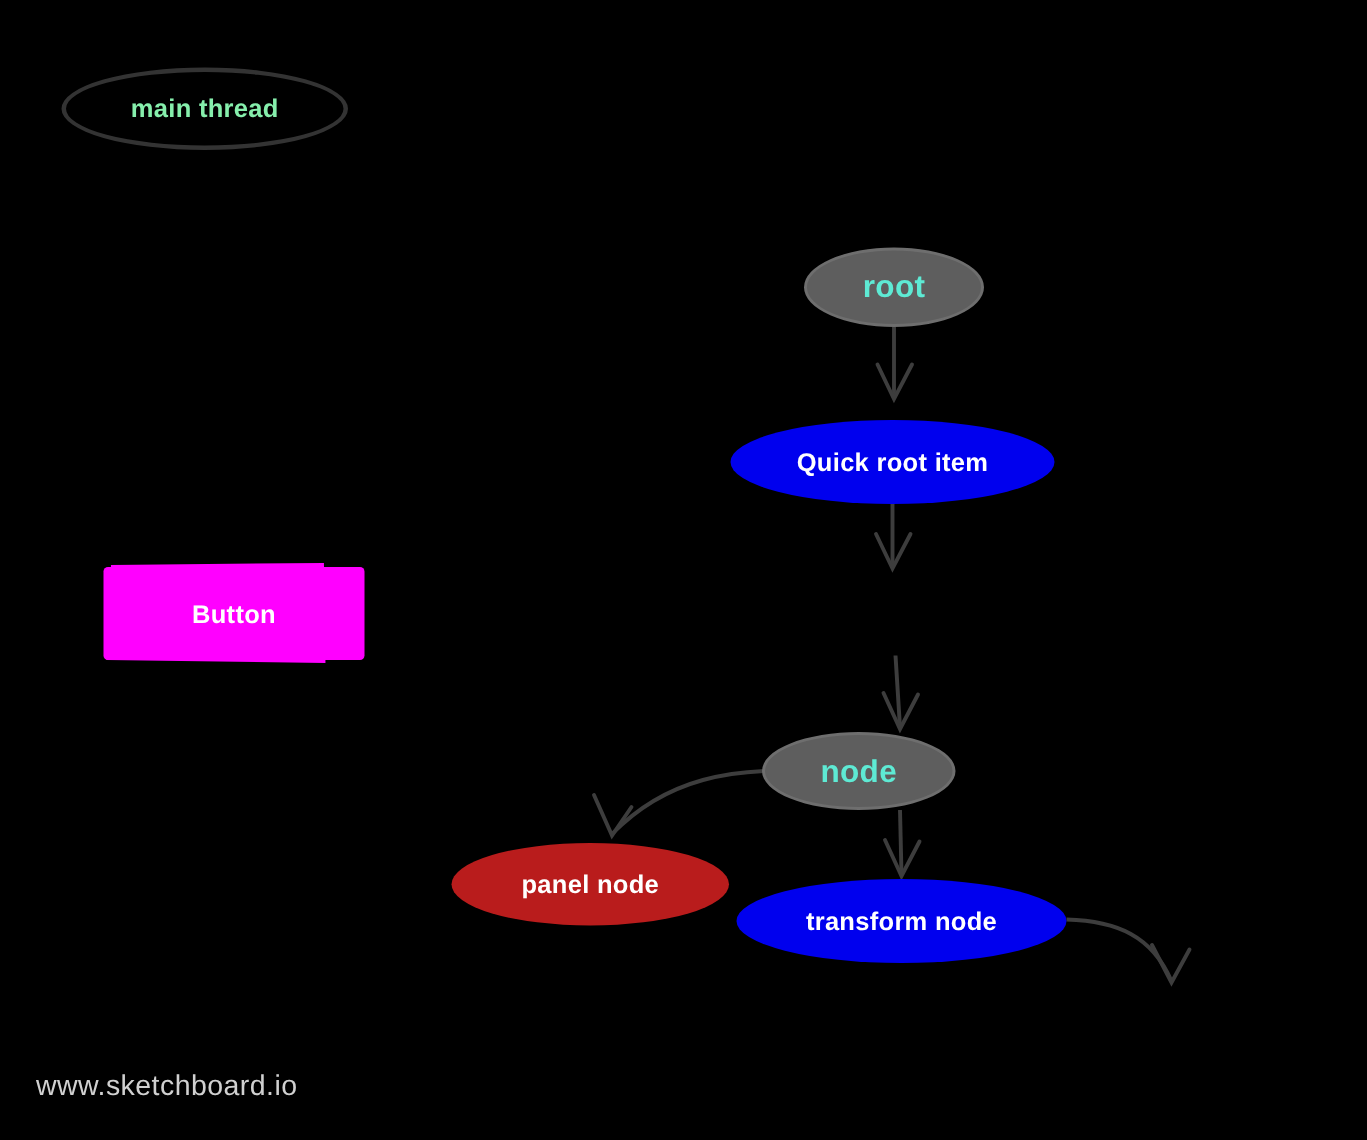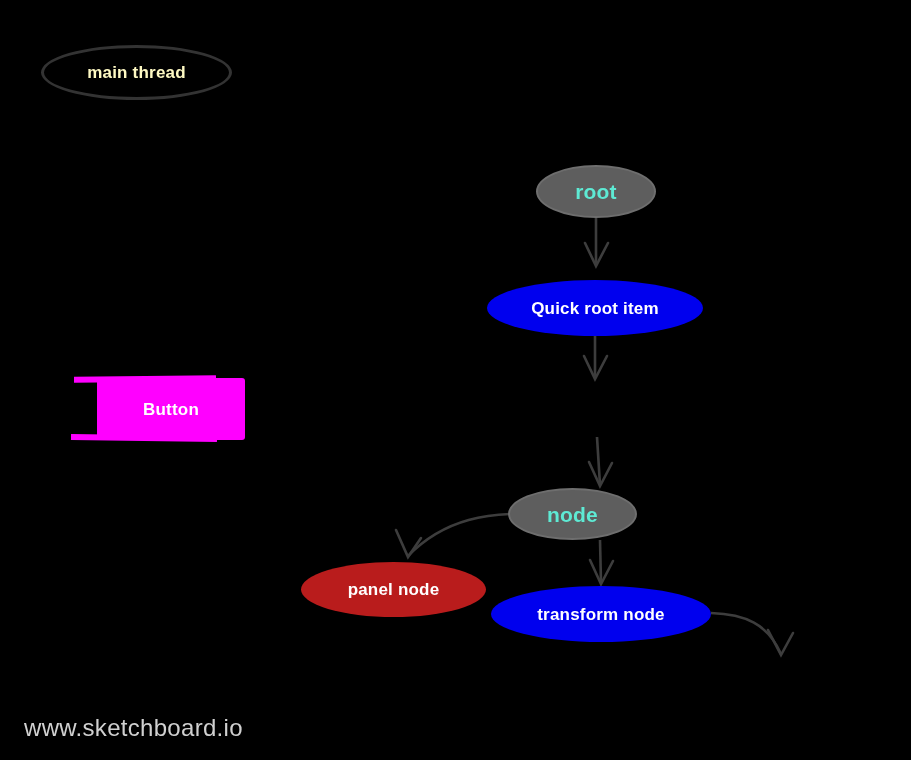--- a/index.html
+++ b/index.html
@@ -40,21 +40,21 @@
     letter-spacing: 0.2px;
     white-space: nowrap;
     line-height: 1;
   }
   
   .lane {
     background: transparent;
     border: 3px solid #333333;
   }
   .lane .node-label {
-    color: #fef9c3;
+    color: #86efac;
     font-size: 17px;
   }
   
   .grey-node {
     background: #5e5e5e;
     border: 2px solid #6e6e6e;
   }
   .grey-node .node-label {
     color: #5eead4;
     font-size: 21px;
@@ -89,21 +89,21 @@
   }
   .rect-sketch {
     position: absolute;
     background: #ff00ff;
   }
   #watermark {
     position: absolute;
     left: 24px;
     top: 714px;
     color: #d0d0d0;
-    font-size: 24px;
+    font-size: 19px;
     letter-spacing: 0.3px;
     white-space: nowrap;
   }
 </style>
 </head>
 <body>
 
 <div id="canvas">
 
   <svg id="edges" viewBox="0 0 911 760" xmlns="http://www.w3.org/2000/svg">
@@ -149,21 +149,21 @@
   </div>
 
   <div class="node ellipse blue-node" style="left:487px; top:280px; width:216px; height:56px;">
     <span class="node-label">Quick root item</span>
   </div>
 
   <div style="position:absolute; left:69px; top:378px; width:148px; height:62px;">
     <div class="rect-sketch" style="left:5px; top:-2px; width:142px; height:6px; transform:rotate(-0.6deg);"></div>
     <div class="rect-sketch" style="left:2px; top:57px; width:146px; height:6px; transform:rotate(0.8deg);"></div>
     <div class="rect-sketch" style="left:143px; top:2px; width:6px; height:58px; transform:rotate(-1deg);"></div>
-    <div class="node rect-node" style="left:0; top:0; width:148px; height:62px;margin-left:28px;">
+    <div class="node rect-node" style="left:0; top:0; width:174px; height:62px;">
       <span class="node-label">Button</span>
     </div>
   </div>
 
 
   <div class="node ellipse grey-node" style="left:508px; top:488px; width:129px; height:52px;">
     <span class="node-label">node</span>
   </div>
 
   <div class="node ellipse red-node" style="left:301px; top:562px; width:185px; height:55px;">

